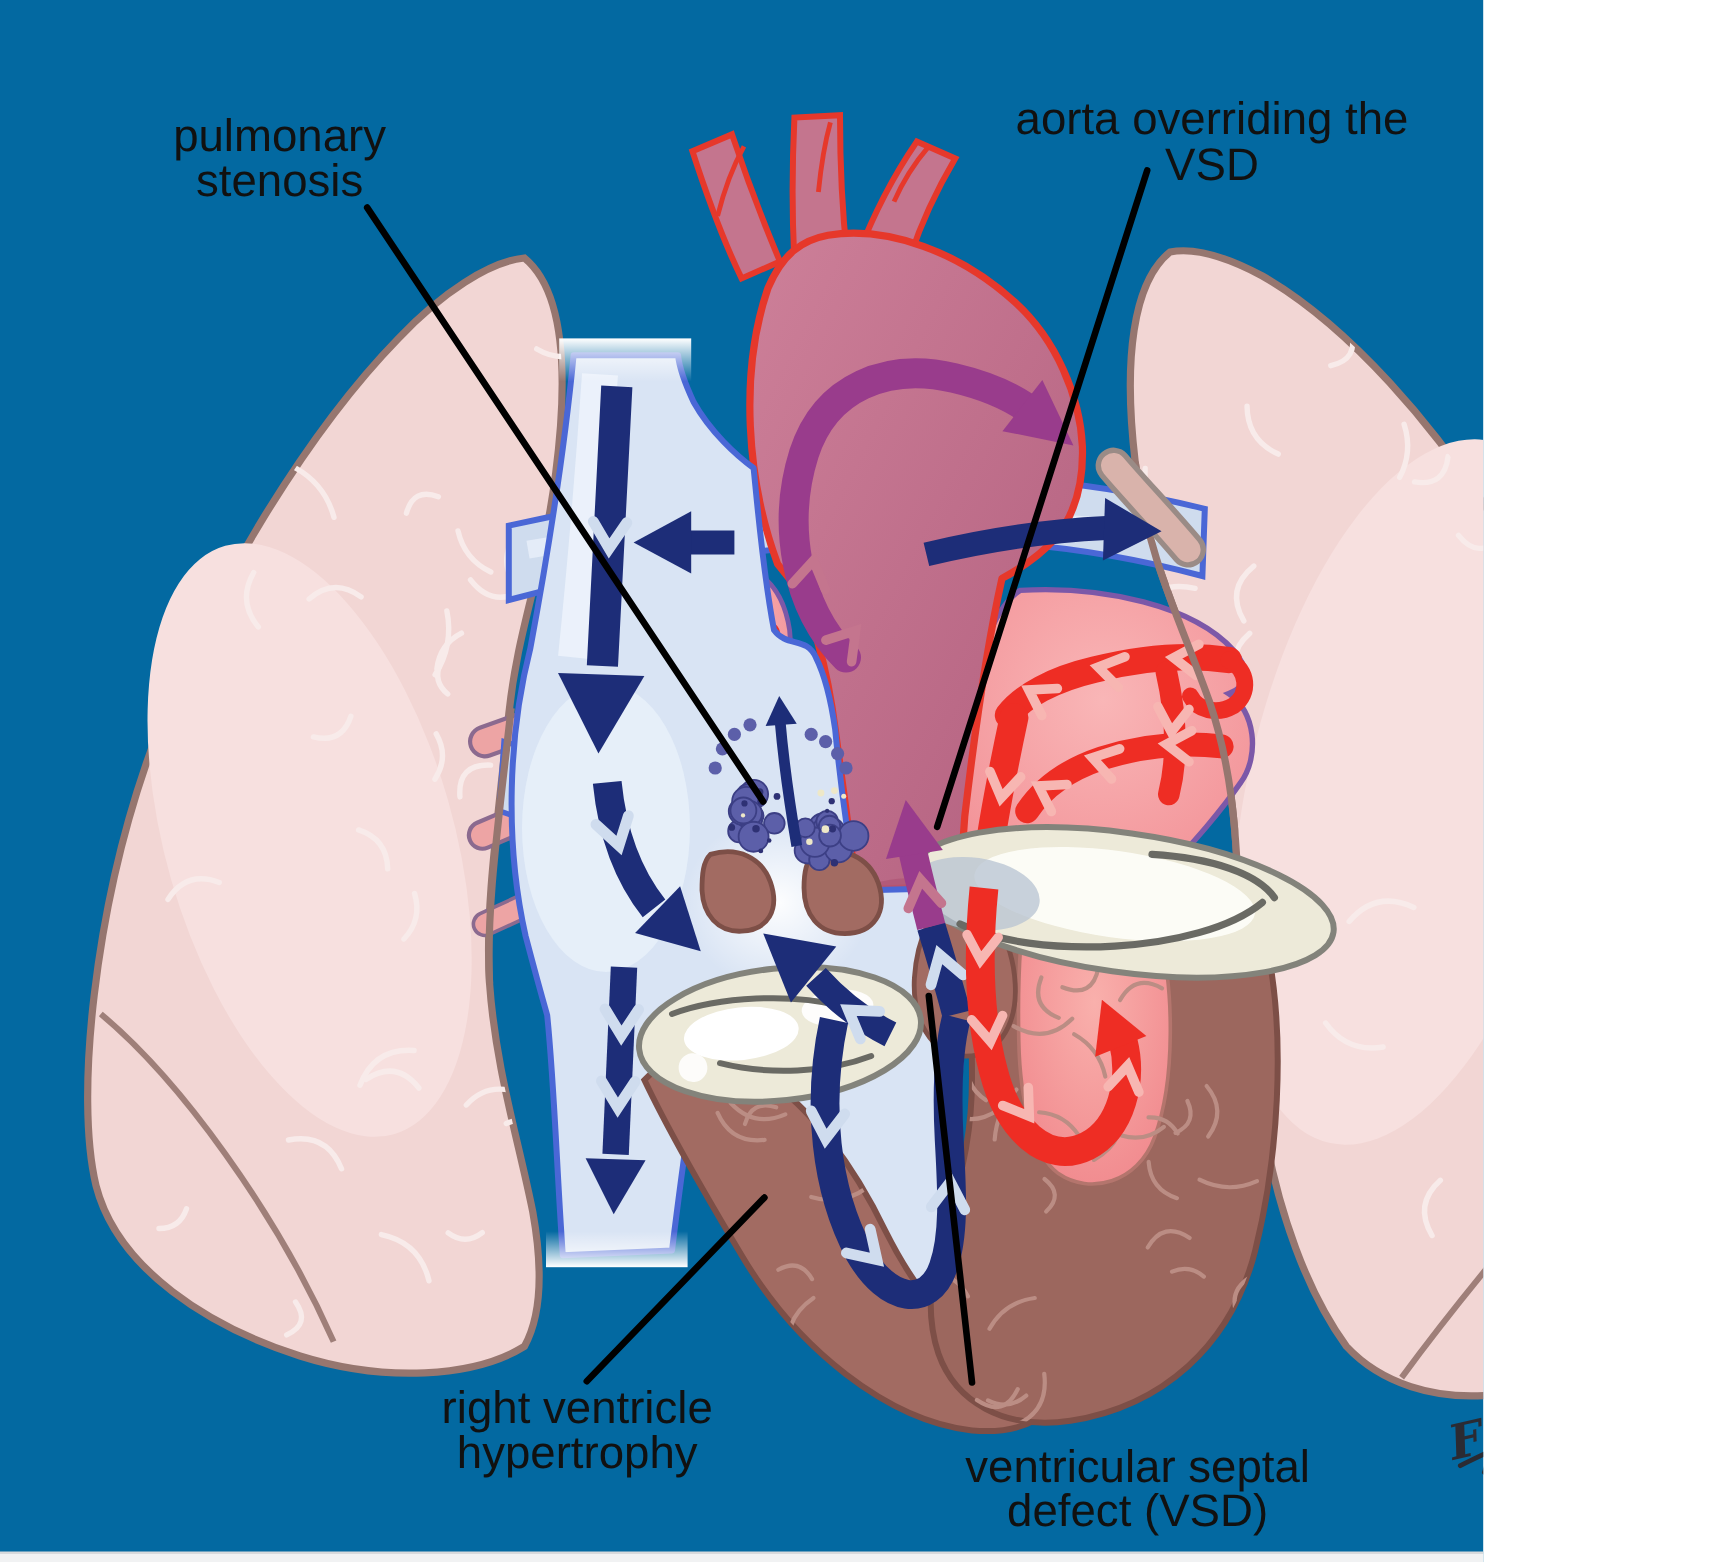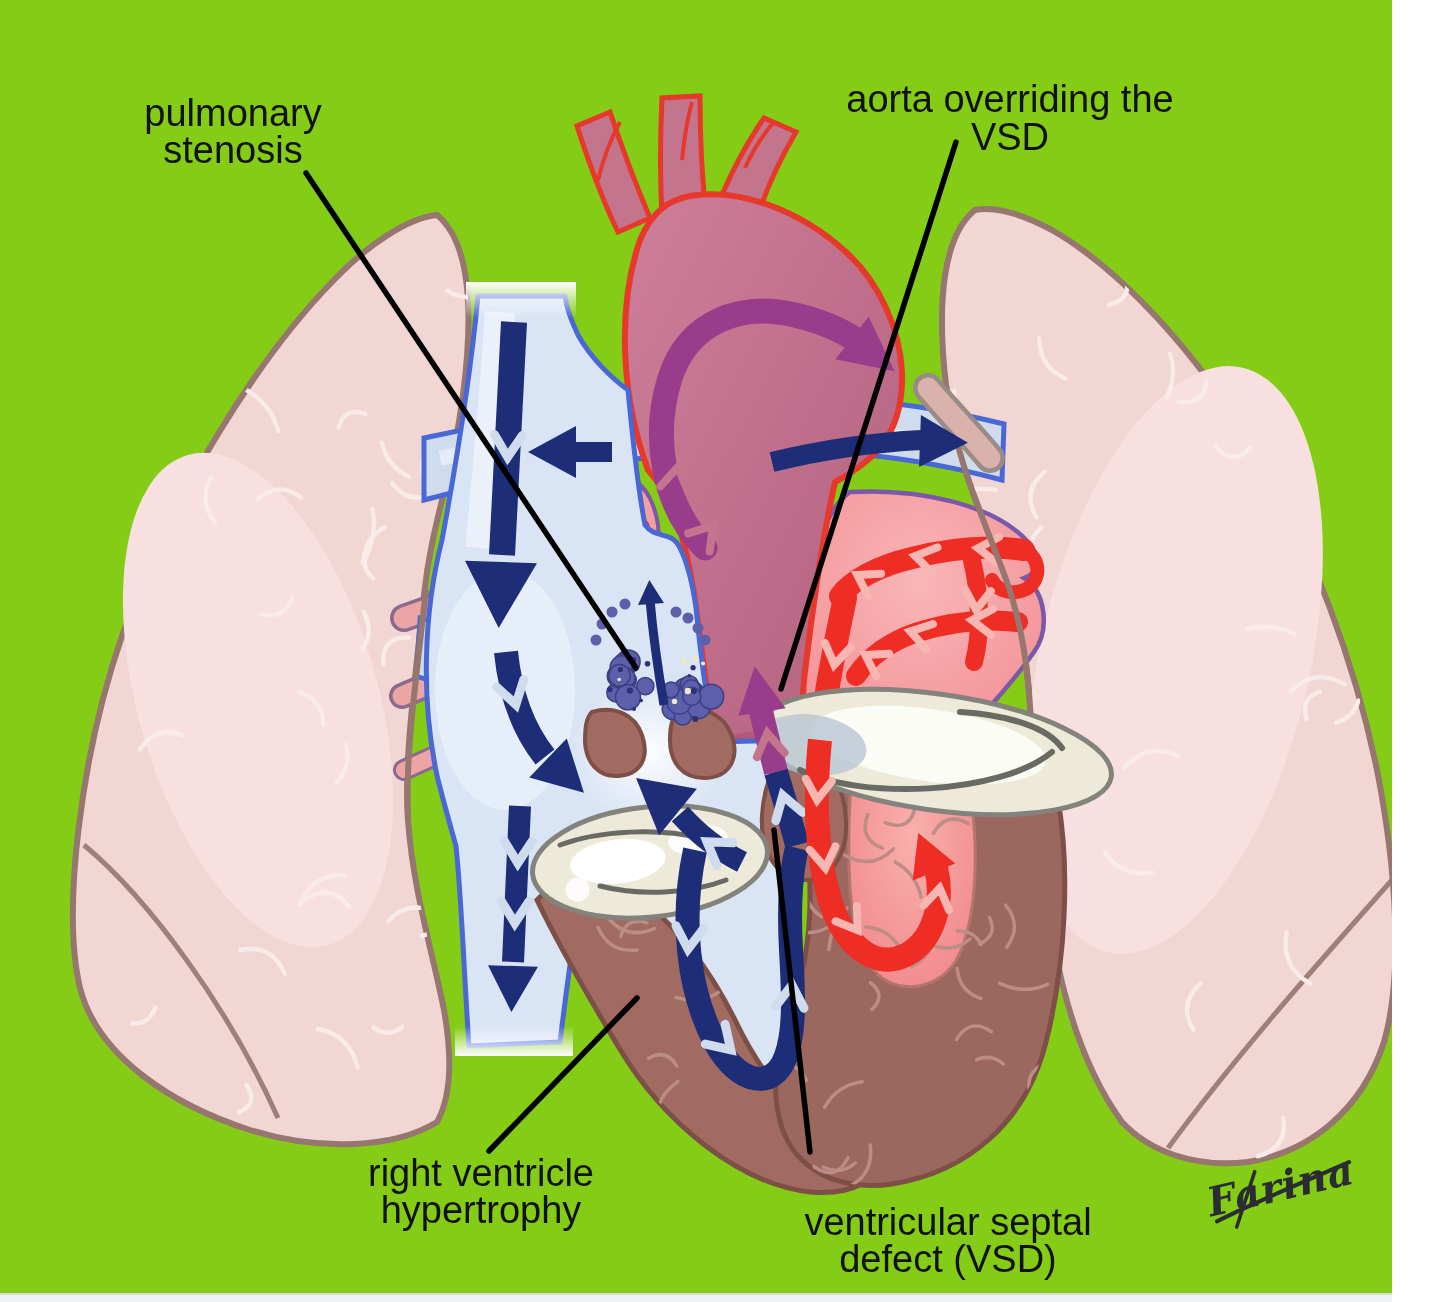--- a/index.html
+++ b/index.html
@@ -1,16 +1,16 @@
 <!DOCTYPE html>
 <html><head>
 <meta charset="utf-8">
 <style>
   html,body{margin:0;padding:0;background:#ffffff;}
-  .stage{position:relative;width:1392px;height:1302px;background:#84cc16;overflow:hidden;
+  .stage{position:relative;width:1236px;height:1302px;background:#0369a1;overflow:hidden;
          font-family:"Liberation Sans",sans-serif;}
   svg{position:absolute;left:0;top:0;}
   text.lbl{font-family:"Liberation Sans",sans-serif;font-size:38px;fill:#111111;}
   text.sig{font-family:"DejaVu Serif",serif;font-style:italic;font-weight:bold;
            font-size:40px;fill:#2b2b33;letter-spacing:1px;}
   .chevN{stroke:#cfdcee;stroke-width:9;fill:none;stroke-linecap:round;}
   .chevR{stroke:#f7b6b2;stroke-width:8;fill:none;stroke-linecap:round;}
   .chevP{stroke:#c4758e;stroke-width:8;fill:none;stroke-linecap:round;}
   .chevS{stroke:#f59ba0;stroke-width:7;fill:none;stroke-linecap:round;}
   .navy{fill:#1d2d78;}

